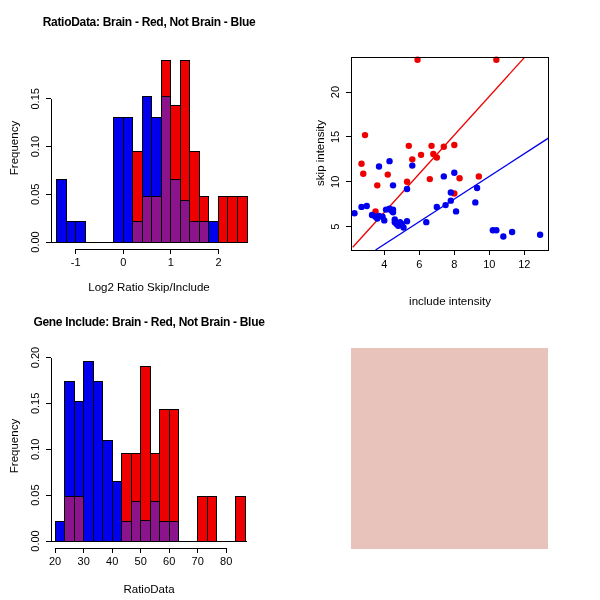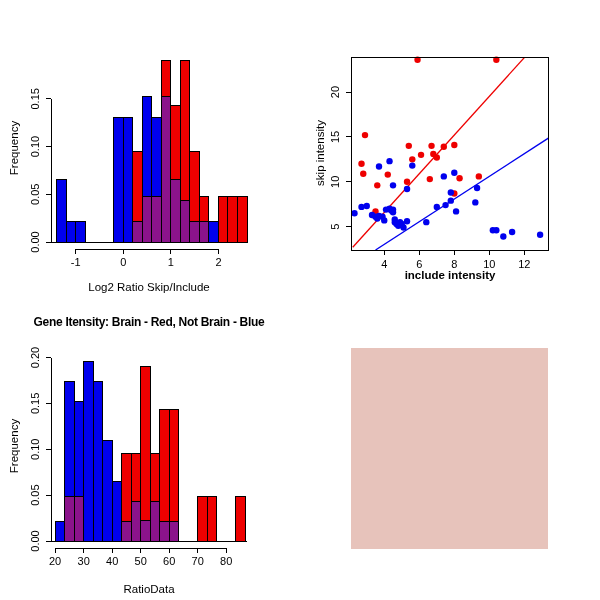--- a/index.html
+++ b/index.html
@@ -207,27 +207,28 @@
       <line x1="140.6610909090909" y1="548" x2="140.6610909090909" y2="553" stroke="#000000" stroke-width="1" shape-rendering="crispEdges"></line>
       <text x="140.6610909090909" y="565" font-size="11" font-family="&quot;Liberation Sans&quot;,sans-serif" fill="#000" text-anchor="middle">50</text>
       <line x1="169.17018181818185" y1="548" x2="169.17018181818185" y2="553" stroke="#000000" stroke-width="1" shape-rendering="crispEdges"></line>
       <text x="169.17018181818185" y="565" font-size="11" font-family="&quot;Liberation Sans&quot;,sans-serif" fill="#000" text-anchor="middle">60</text>
       <line x1="197.67927272727275" y1="548" x2="197.67927272727275" y2="553" stroke="#000000" stroke-width="1" shape-rendering="crispEdges"></line>
       <text x="197.67927272727275" y="565" font-size="11" font-family="&quot;Liberation Sans&quot;,sans-serif" fill="#000" text-anchor="middle">70</text>
       <line x1="226.18836363636365" y1="548" x2="226.18836363636365" y2="553" stroke="#000000" stroke-width="1" shape-rendering="crispEdges"></line>
       <text x="226.18836363636365" y="565" font-size="11" font-family="&quot;Liberation Sans&quot;,sans-serif" fill="#000" text-anchor="middle">80</text>
     </svg>
 
+  <div class="panel-title" style="left:0;top:15px;width:298px;">RatioData: Brain - Red, Not Brain - Blue</div>
   <div class="y-axis-label" style="left:14px;top:148px;">Frequency</div>
   <div class="x-axis-label xl" style="left:149px;top:287px;text-align:center;">Log2 Ratio Skip/Include</div>
 
   <div class="y-axis-label" style="left:320px;top:153px;">skip intensity</div>
-  <div class="x-axis-label xl" style="left:450px;top:275px;font-weight:bold;">include intensity</div>
-
-  <div class="panel-title" style="left:0;top:315px;width:298px;">Gene Itensity: Brain - Red, Not Brain - Blue</div>
+  <div class="x-axis-label xl" style="left:450px;top:301px;">include intensity</div>
+
+  <div class="panel-title" style="left:0;top:315px;width:298px;">Gene Include: Brain - Red, Not Brain - Blue</div>
   <div class="y-axis-label" style="left:14px;top:446px;">Frequency</div>
   <div class="x-axis-label xl" style="left:149px;top:589px;">RatioData</div>
 
   <div class="info-box" id="info-box" style="background: rgb(231, 195, 187);">
     
     
     
     
     
   </div>

